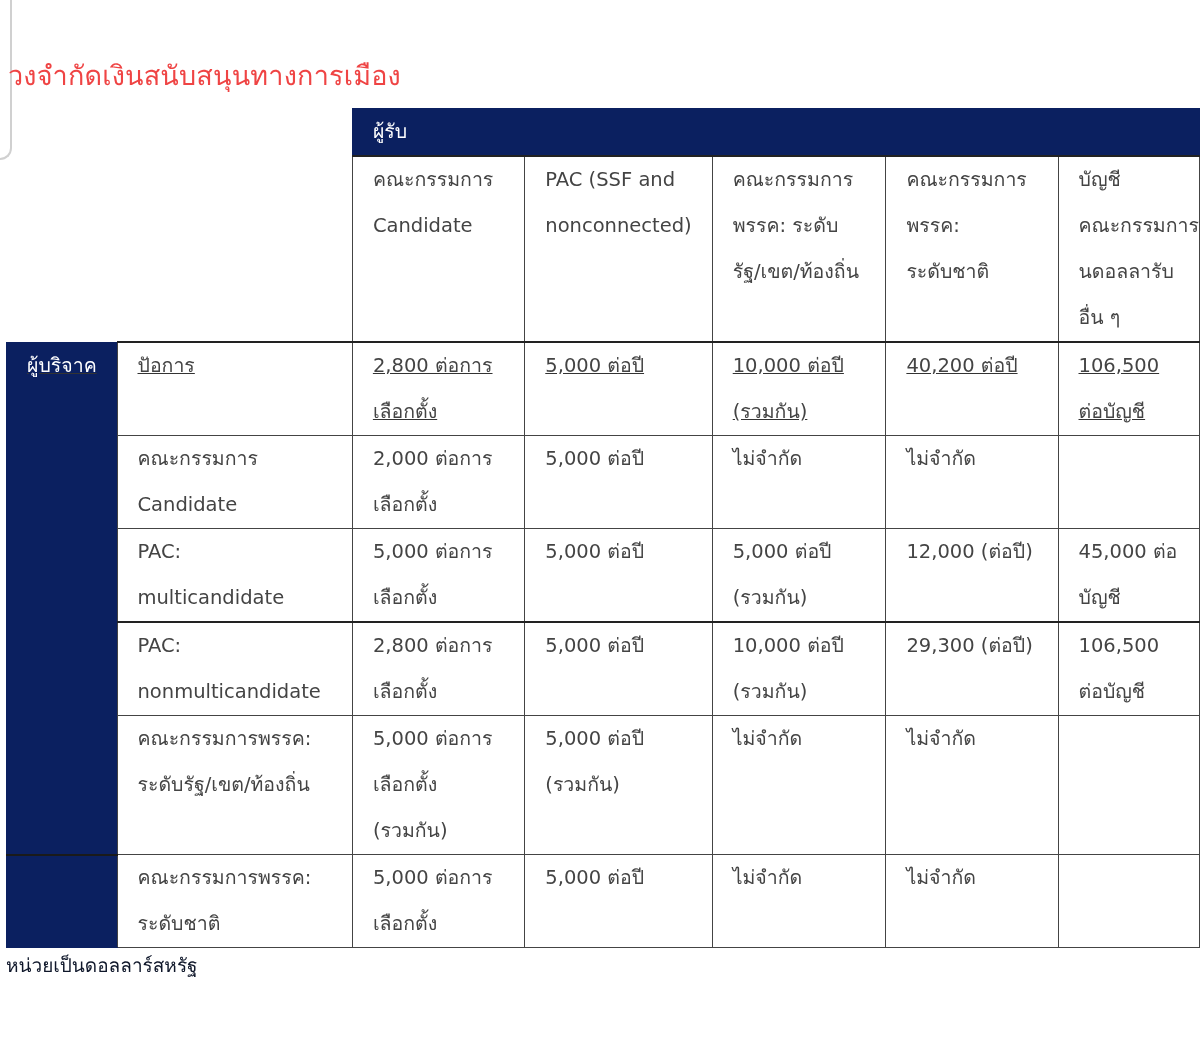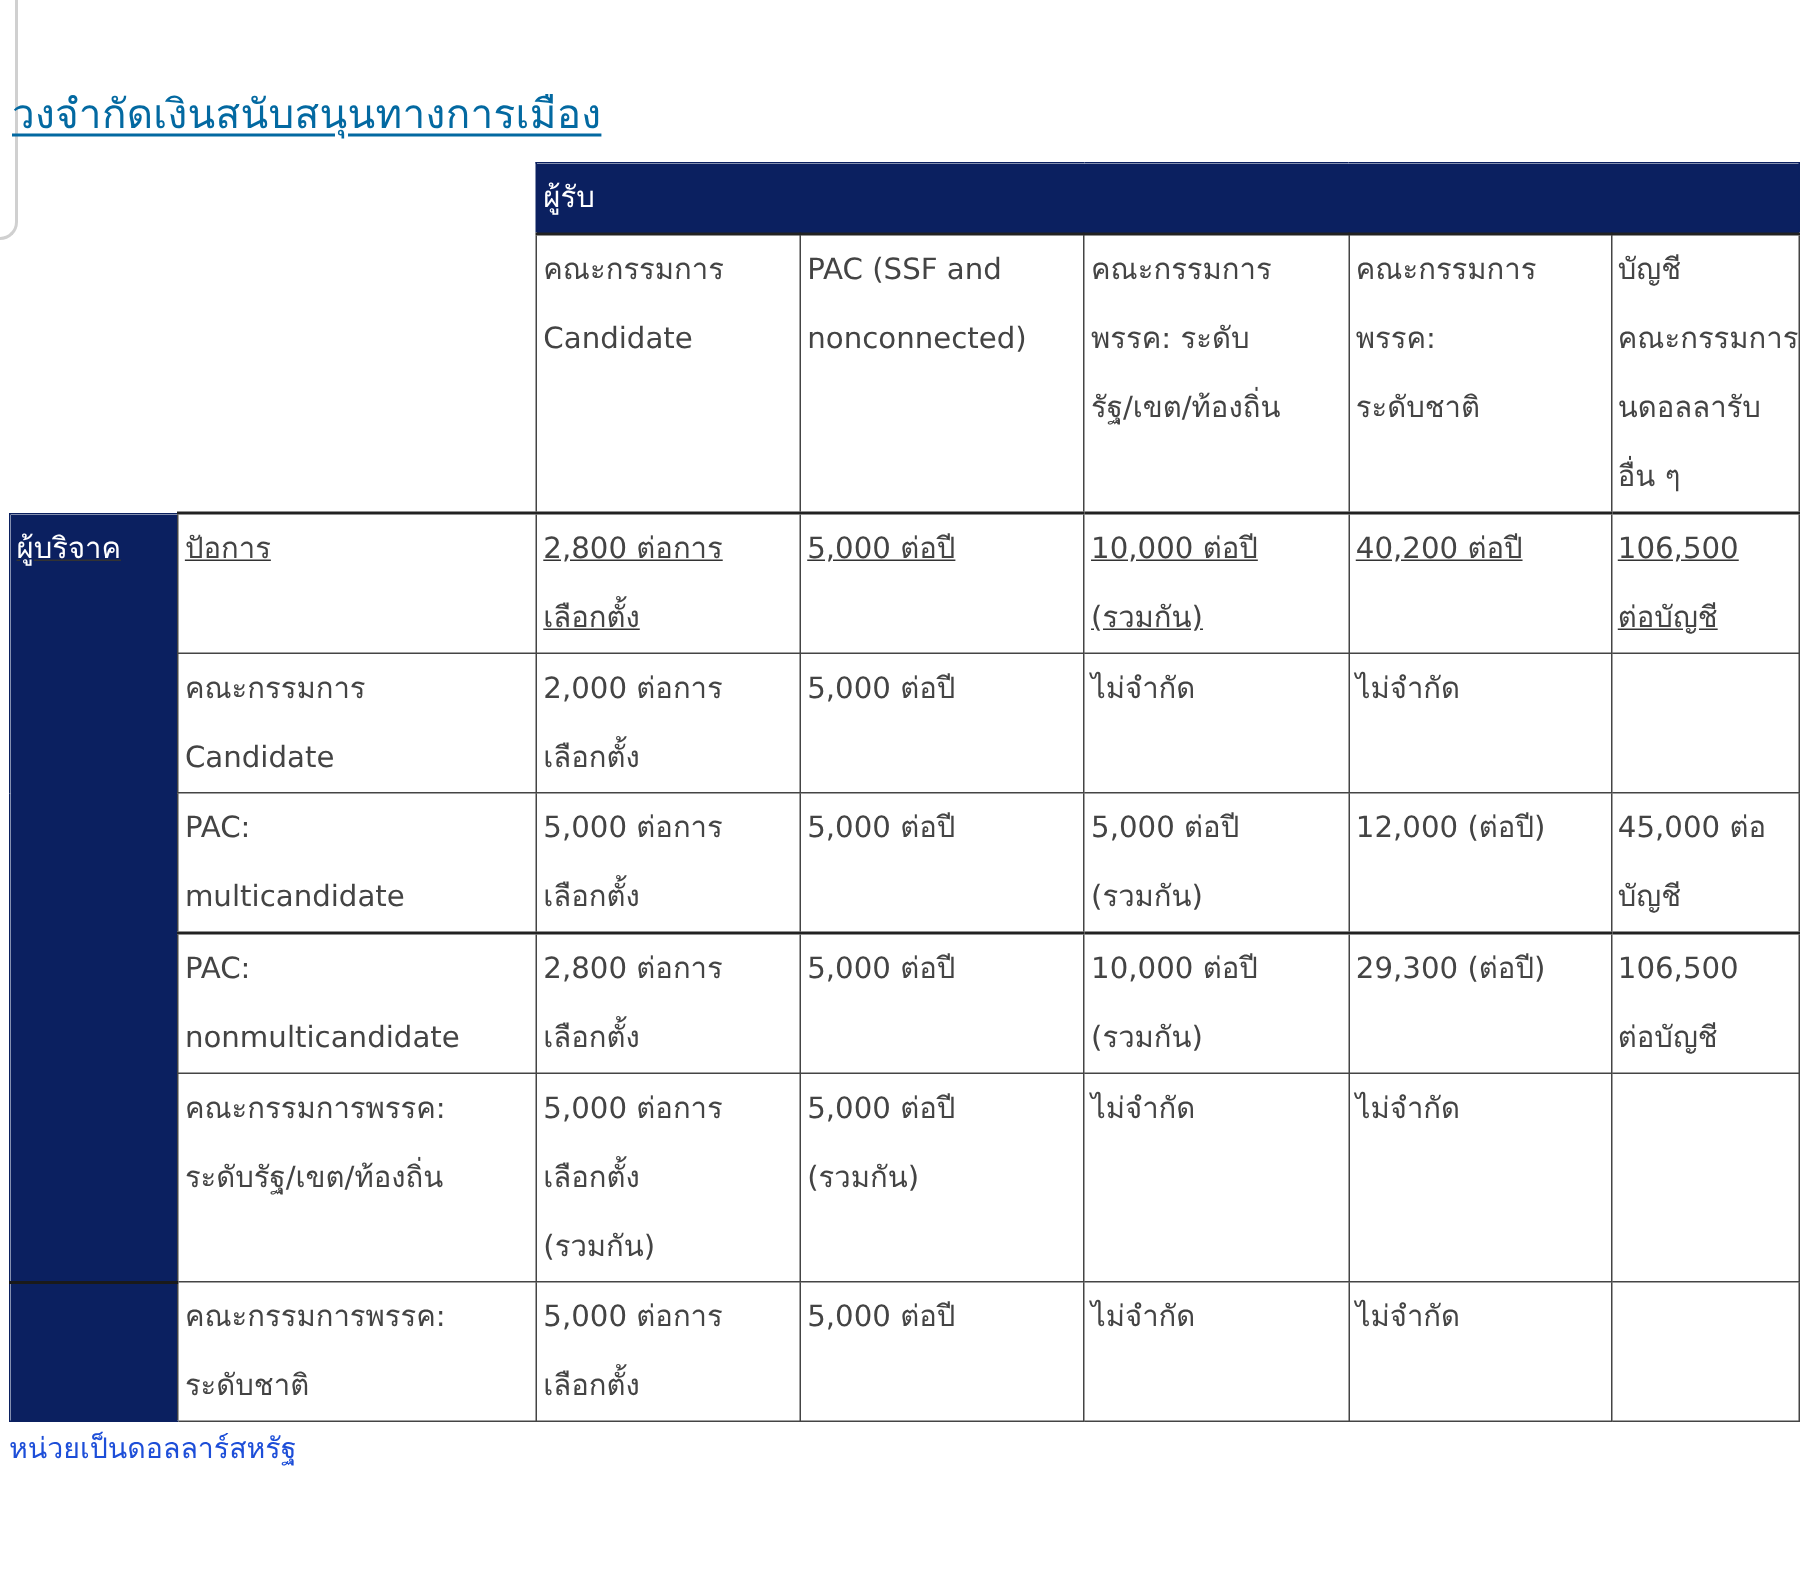--- a/index.html
+++ b/index.html
@@ -1,34 +1,34 @@
 <!DOCTYPE html>
 <html><head>
   <meta charset="utf-8">
   <style>
     html, body { margin: 0; padding: 0; background: #ffffff; }
     body { width: 1200px; height: 1054px; position: relative; overflow: hidden;
            font-family: "DejaVu Sans", sans-serif; color: #333; }
     .corner-frame { position: absolute; left: -20px; top: -10px; width: 30px; height: 168px;
                     border: 2px solid #d0d0d0; border-radius: 0 0 12px 0; border-left: none; border-top: none; }
-    .title { position: absolute; left: 8px; top: 54px; font-size: 27px; color: #0369a1;
-             text-decoration: underline; text-underline-offset: 4px; letter-spacing: 0.2px;
+    .title { position: absolute; left: 8px; top: 54px; font-size: 27px; color: #ef4444;
+             text-underline-offset: 4px; letter-spacing: 0.2px;
              font-family: "Liberation Sans", sans-serif; white-space: nowrap; }
     table.limits { position: absolute; left: 6px; top: 108px; border-collapse: collapse;
                    table-layout: fixed; font-size: 19.5px; line-height: 46px; }
-    table.limits td, table.limits th { padding: 0 0 0 4px; vertical-align: top; font-weight: normal;
+    table.limits td, table.limits th { padding: 0 0 0 20px; vertical-align: top; font-weight: normal;
                    text-align: left; border: 1.5px solid #444; color: #444; overflow: hidden; white-space: nowrap; }
     .navy { background: #0b2060; color: #ffffff !important; border-color: #0b2060 !important; }
     th.recv-header { text-align: center; padding: 0; height: 46px; border-bottom: 2px solid #222 !important; }
     td.blank { border: none !important; }
     td.donor-label { font-weight: normal; padding-left: 16px; border-right: none !important; }
     td.donor-label.lower { border-top: 2px solid #1a1a1a !important; }
     tr.thick-top td.cellbody { border-top: 2.5px solid #222; }
     .cell-line { display: block; }
-    .footnote { position: absolute; left: 6px; top: 950px; font-size: 19px; color: #1d4ed8; white-space: nowrap; }
+    .footnote { position: absolute; left: 6px; top: 950px; font-size: 19px; color: #0f172a; white-space: nowrap; }
   </style>
 </head>
 <body>
 
 <div class="corner-frame"></div>
 
 <div class="title">วงจำกัดเงินสนับสนุนทางการเมือง</div>
 
 <table class="limits">
   <colgroup>

